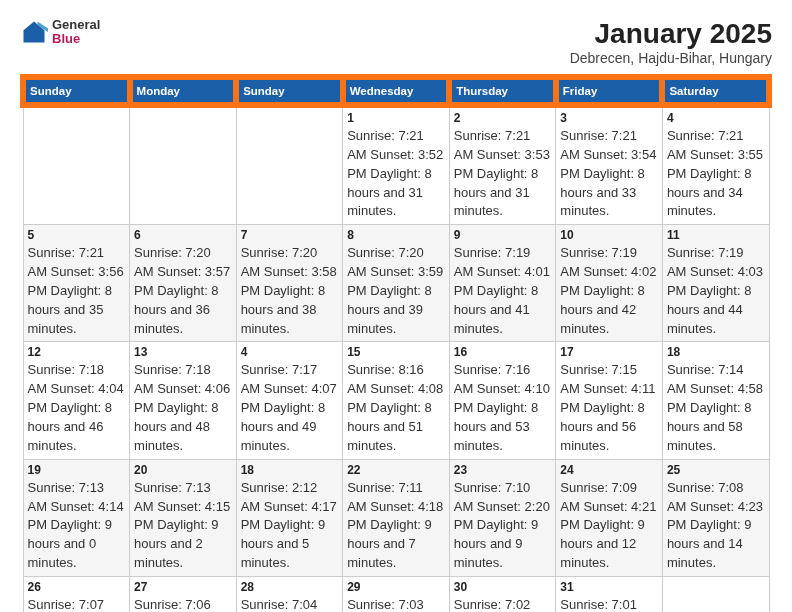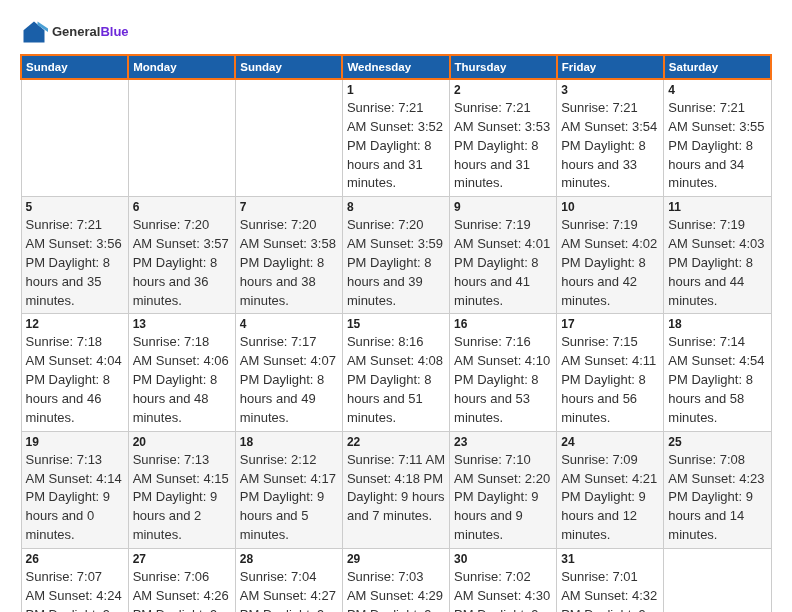--- a/index.html
+++ b/index.html
@@ -22,27 +22,27 @@
       align-items: flex-start;
       margin-bottom: 8px;
     }
     .logo {
       display: flex;
       align-items: center;
       gap: 4px;
     }
     .logo-text {
       display: flex;
-      flex-direction: row;
+      flex-direction: column;
       font-size: 13px;
       font-weight: bold;
       line-height: 1.1;
     }
     .logo-text .general { color: #333; }
-    .logo-text .blue { color: #6d28d9; }
+    .logo-text .blue { color: #be185d; }
     .logo-icon {
       width: 28px;
       height: 28px;
     }
     .title-area {
       text-align: right;
     }
     .title-area h1 {
       font-size: 28px;
       font-weight: bold;
@@ -58,21 +58,21 @@
       border-collapse: collapse;
       table-layout: fixed;
     }
     .calendar thead tr th {
       background: #1a5fa8;
       color: #fff;
       font-size: 11.5px;
       font-weight: bold;
       padding: 5px 4px;
       text-align: left;
-      border: 2px solid #f97316;
+      border: 6px solid #f97316;
     }
     .calendar tbody tr td {
       border: 1px solid #ccc;
       vertical-align: top;
       padding: 3px 4px;
       font-size: 9.5px;
       color: #333;
       height: 85px;
       background: #fff;
     }
@@ -102,20 +102,24 @@
   <div class="header-area">
     <div class="logo">
       <svg class="logo-icon" viewBox="0 0 32 32">
         <polygon points="16,4 28,14 28,28 4,28 4,14" fill="#1a5fa8"></polygon>
         <polygon points="20,4 32,12 32,16 20,8" fill="#4a9fd4"></polygon>
       </svg>
       <div class="logo-text">
         <span class="general">General</span>
         <span class="blue">Blue</span>
       </div>
+    </div>
+    <div class="title-area">
+      <h1>January 2025</h1>
+      <h2>Debrecen, Hajdu-Bihar, Hungary</h2>
     </div>
   </div>
 
   <table class="calendar">
     <thead>
       <tr>
         <th>Sunday</th>
         <th>Monday</th>
         <th>Sunday</th>
         <th>Wednesday</th>
@@ -231,21 +235,21 @@
           </td>
           <td>
             <span class="day-number">17</span>
             <div class="day-info">Sunrise: 7:15 AM
 Sunset: 4:11 PM
 Daylight: 8 hours and 56 minutes.</div>
           </td>
           <td>
             <span class="day-number">18</span>
             <div class="day-info">Sunrise: 7:14 AM
-Sunset: 4:54 PM
+Sunset: 4:58 PM
 Daylight: 8 hours and 58 minutes.</div>
           </td>
         </tr>
         <tr>
           <td>
             <span class="day-number">19</span>
             <div class="day-info">Sunrise: 7:13 AM
 Sunset: 4:14 PM
 Daylight: 9 hours and 0 minutes.</div>
           </td>

